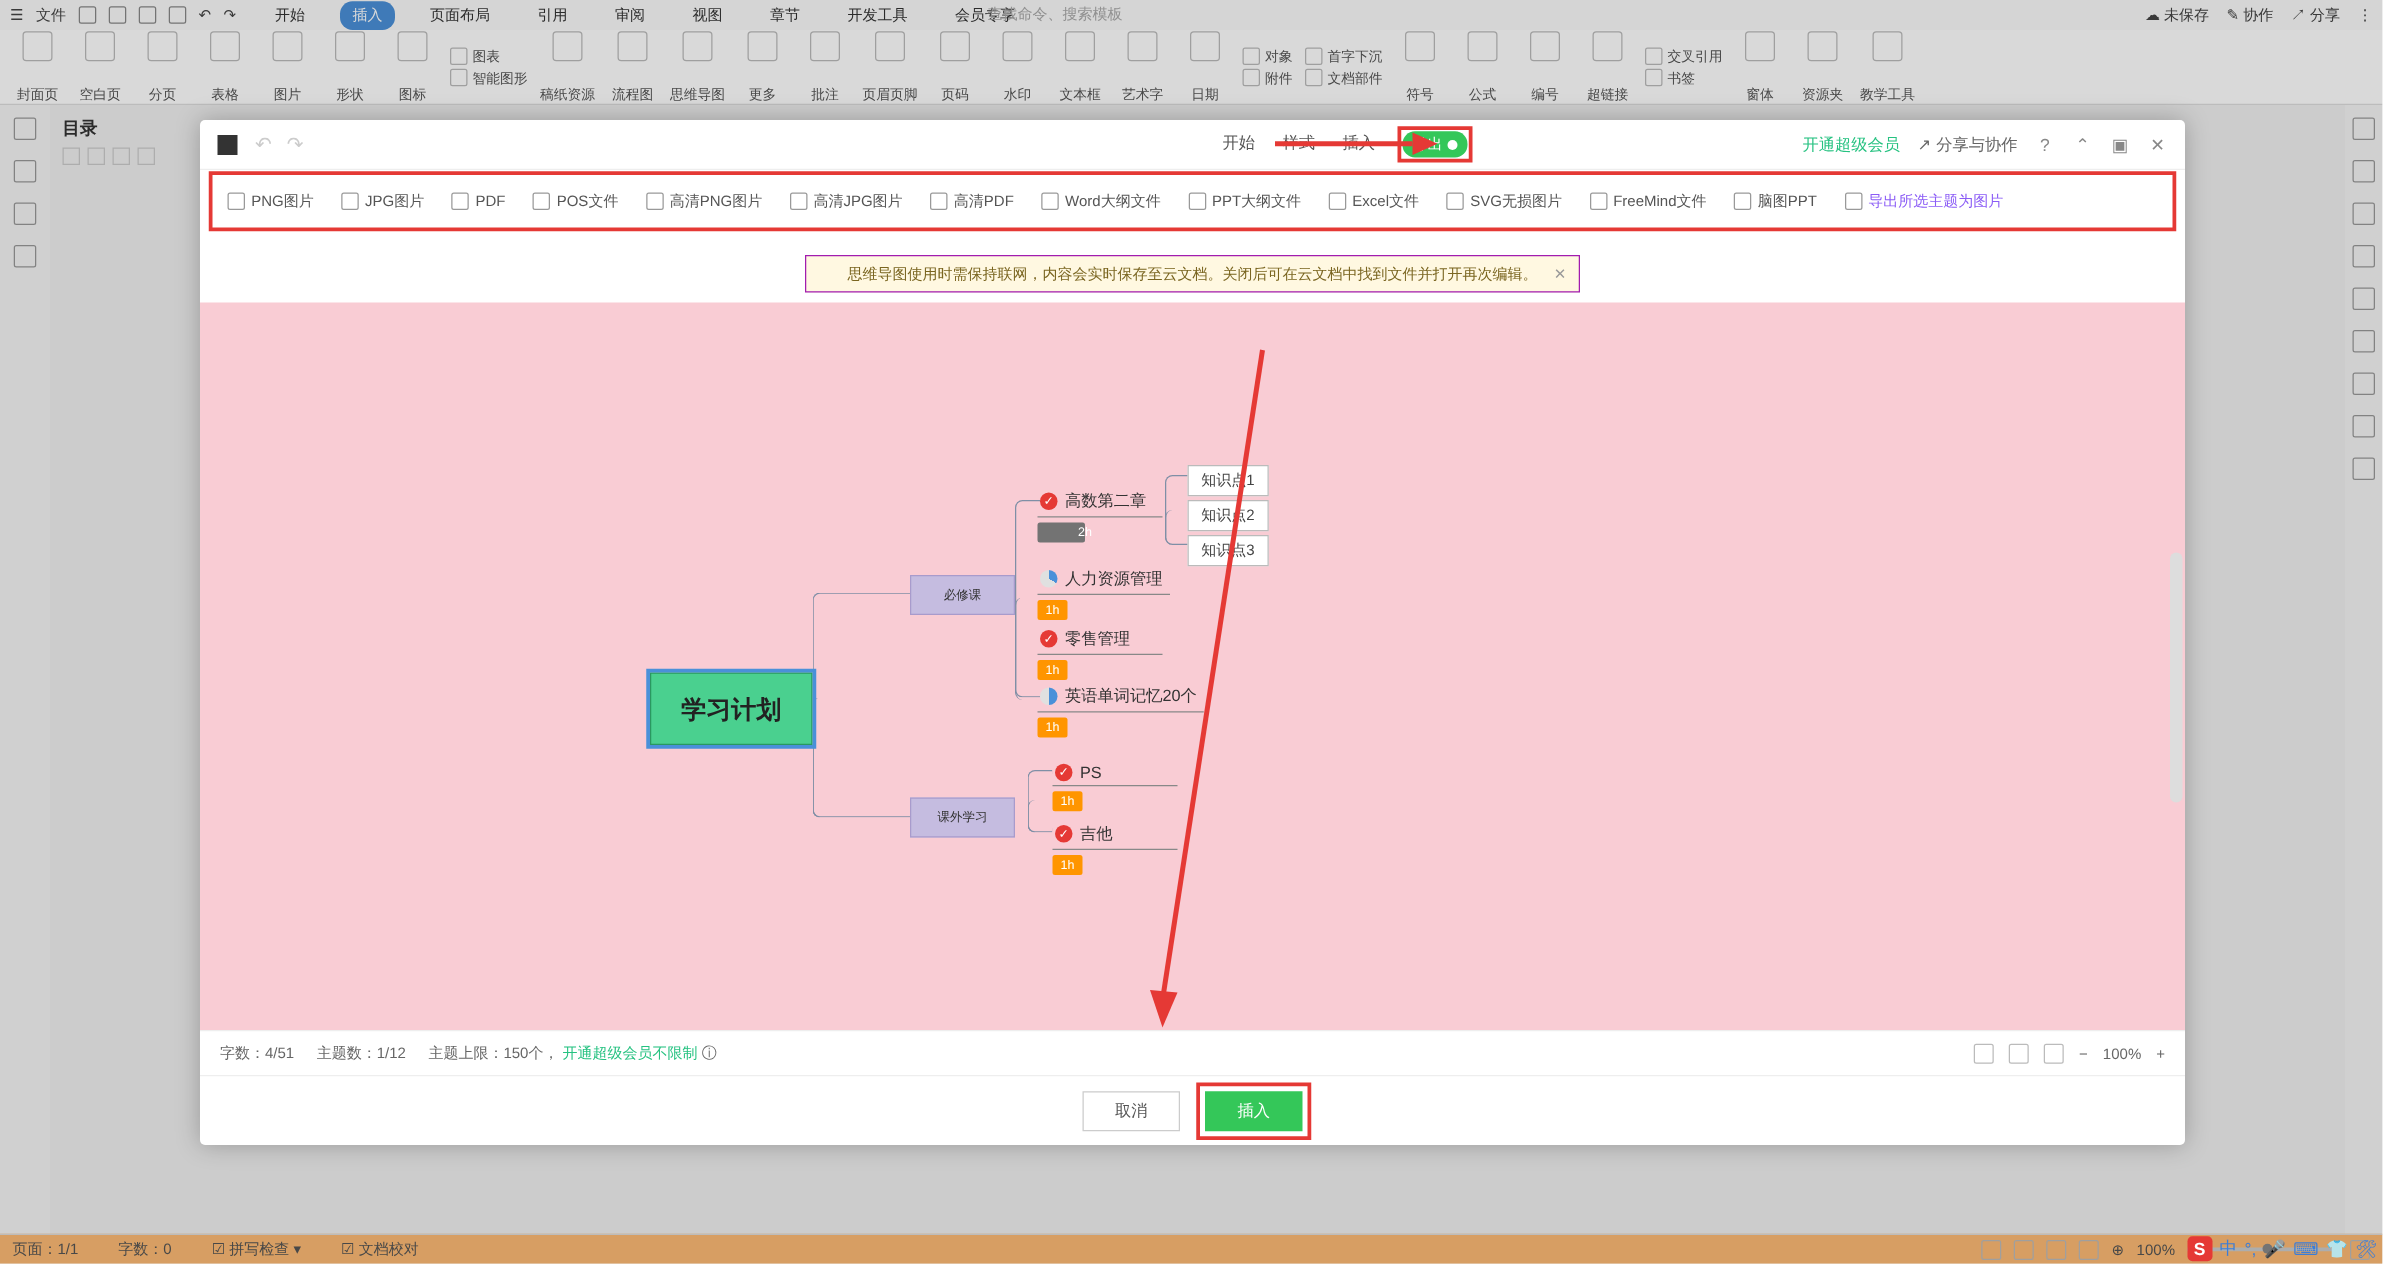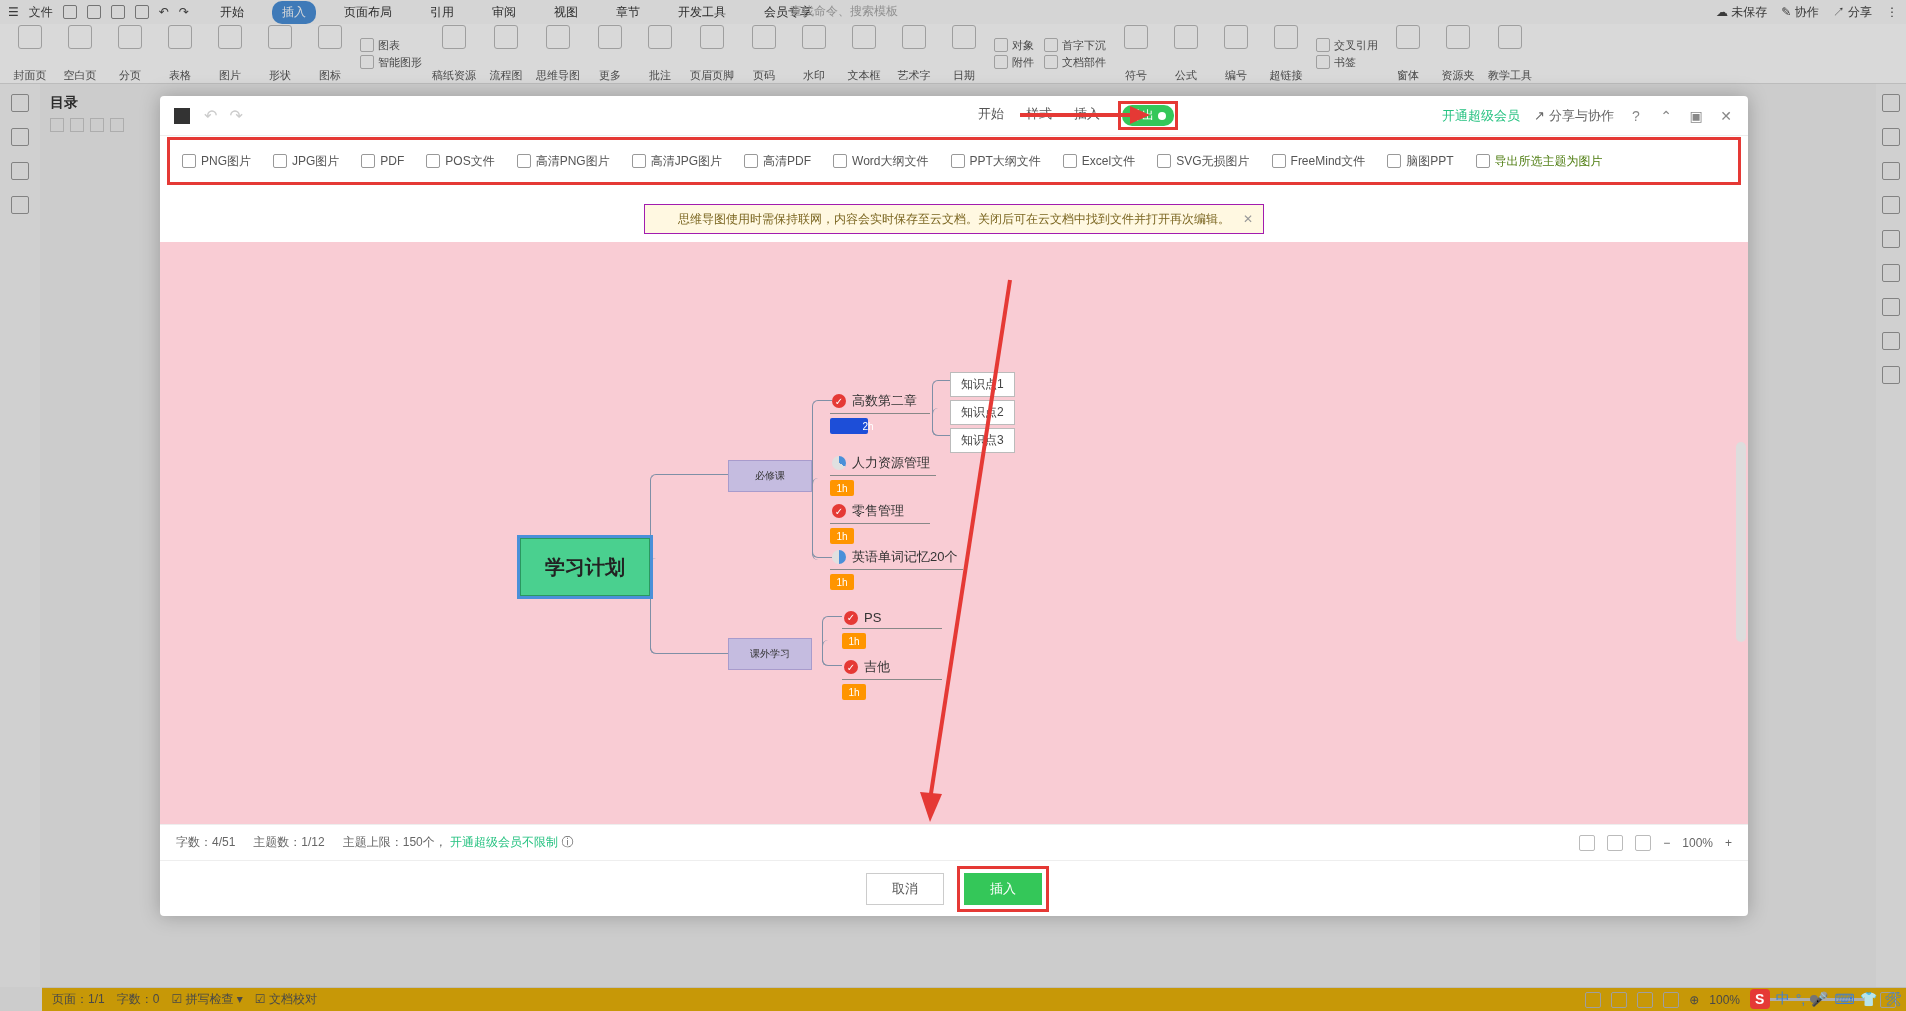--- a/index.html
+++ b/index.html
@@ -20,21 +20,21 @@
 .rib-sm-row { display:flex; align-items:center; gap:4px;}
 .rib-sm-ic { width:14px; height:14px; border:1px solid #bbb; border-radius:2px;}
 .search-top { position:absolute; top:3px; left:790px; font-size:12px; color:#aaa; }
 .left-rail { position:absolute; left:0; top:84px; bottom:24px; width:40px; background:#f5f5f5; display:flex; flex-direction:column; align-items:center; gap:16px; padding-top:10px;}
 .rail-ic { width:18px; height:18px; border:1px solid #999; border-radius:2px;}
 .toc { position:absolute; left:40px; top:84px; width:120px; padding:10px; font-size:14px; color:#333; }
 .toc-title { font-weight:bold; margin-bottom:6px;}
 .toc-btns { display:flex; gap:6px;}
 .toc-btn { width:14px; height:14px; border:1px solid #ccc;}
 .right-rail { position:absolute; right:0; top:84px; bottom:24px; width:30px; background:#f5f5f5; display:flex; flex-direction:column; align-items:center; gap:16px; padding-top:10px;}
-.statusbar { position:absolute; bottom:0; left:0; right:0; height:24px; background:#eab308; border-top:1px solid #ddd; display:flex; align-items:center; font-size:12px; color:#555; padding:0 10px; gap:12px;margin-left:42px;}
+.statusbar { position:absolute; bottom:0; left:0; right:0; height:24px; background:#fdba74; border-top:1px solid #ddd; display:flex; align-items:center; font-size:12px; color:#555; padding:0 10px; gap:32px;}
 .statusbar .right { margin-left:auto; display:flex; gap:10px; align-items:center;}
 .zoom-track { width:120px; height:3px; background:#ccc; position:relative;}
 .zoom-thumb { width:8px; height:8px; background:#888; border-radius:50%; position:absolute; top:-3px; left:60px;}
 
 
 .dialog { position:absolute; left:160px; top:96px; width:1588px; height:820px; background:#fff; box-shadow:0 0 20px rgba(0,0,0,0.25); border-radius:4px; display:flex; flex-direction:column; }
 .dlg-head { height:40px; display:flex; align-items:center; padding:0 14px; border-bottom:1px solid #eee; }
 .dlg-logo { width:16px; height:16px; background:#333; margin-right:14px;}
 .dlg-undo { display:flex; gap:12px; color:#ccc; font-size:16px;}
 .dlg-tabs { display:flex; gap:22px; margin-left:auto; margin-right:560px; font-size:13px; color:#555;}
@@ -42,34 +42,34 @@
 .export-badge { display:inline-flex; align-items:center; background:#34c759; color:#fff; border-radius:10px; padding:2px 8px; font-size:12px; gap:4px;}
 .export-badge::after { content:''; width:8px; height:8px; background:#fff; border-radius:50%; display:inline-block;}
 .dlg-head-right { position:absolute; right:14px; display:flex; gap:14px; align-items:center; font-size:13px;}
 .vip { color:#26c281;}
 .share { color:#666; display:flex; gap:4px; align-items:center;}
 .head-ic { width:16px; height:16px; display:flex; align-items:center; justify-content:center; color:#888; font-size:14px; cursor:pointer;}
 
 .export-bar { height:42px; margin:4px 10px 16px; outline:3px solid #e53935; display:flex; align-items:center; gap:22px; padding:0 12px; font-size:12px; color:#555;}
 .exp-item { display:flex; align-items:center; gap:5px; cursor:pointer;}
 .exp-ic { width:14px; height:14px; border:1px solid #999; border-radius:2px;}
-.exp-item.disabled { color:#4d7c0f;}
+.exp-item.disabled { color:#8b5cf6;}
 
 .notice { margin:6px auto 0; width:620px; height:30px; background:#fff8e1; border:1px solid #a21caf; display:flex; align-items:center; justify-content:center; font-size:12px; color:#7a6520; position:relative;}
 .notice .close { position:absolute; right:10px; color:#999; cursor:pointer;}
 
 .canvas { flex:1; background:#f9ccd4; margin:8px 0 0; position:relative; overflow:hidden;}
 .root-node { position:absolute; left:360px; top:296px; width:130px; height:58px; background:#4ad08f; border:1px solid #2a9860; outline:3px solid #4a90d9; display:flex; align-items:center; justify-content:center; font-size:20px; font-weight:bold; color:#222;}
 .b-node { position:absolute; width:84px; height:32px; background:#c5bce0; border:1px solid #a89bcc; display:flex; align-items:center; justify-content:center; font-size:10px; color:#333;}
 .n-row { position:absolute; display:flex; flex-direction:column; gap:2px;}
 .n-label { display:flex; align-items:center; gap:6px; font-size:13px; color:#333; border-bottom:1px solid #888; padding:2px 6px 3px 2px; min-width:100px;}
 .chk { width:14px; height:14px; background:#e53935; border-radius:50%; display:flex; align-items:center; justify-content:center; color:#fff; font-size:10px;}
 .pie { width:14px; height:14px; border-radius:50%; background:conic-gradient(#4a90d9 0 120deg,#e0e0e0 120deg 360deg);}
 .dur-tag { width:24px; height:16px; font-size:10px; color:#fff; display:flex; align-items:center; justify-content:center; border-radius:2px; margin-top:2px;}
-.dur-blue{background:#1d4ed8;padding-left:38px;} .dur-org{background:#ff9500;}
+.dur-blue{background:#737373;padding-left:38px;} .dur-org{background:#ff9500;}
 .kn { position:absolute; border:1px solid #bbb; background:#fff; font-size:12px; color:#444; padding:3px 10px;}
 .conn { position:absolute; border:1px solid #7f8fa6; border-right:none; border-top-left-radius:6px; border-bottom-left-radius:6px;}
 
 .dlg-status { height:36px; border-top:1px solid #eee; display:flex; align-items:center; padding:0 16px; font-size:12px; color:#666; gap:18px;}
 .dlg-status .right { margin-left:auto; display:flex; gap:12px; align-items:center;}
 .zoom-lbl { font-size:12px;}
 .st-ic { width:16px;height:16px; border:1px solid #bbb; border-radius:2px;}
 
 .dlg-foot { height:56px; border-top:1px solid #eee; display:flex; align-items:center; justify-content:center; gap:20px;}
 .btn-cancel { width:78px; height:32px; border:1px solid #ccc; background:#fff; font-size:13px; color:#555; cursor:pointer;}

